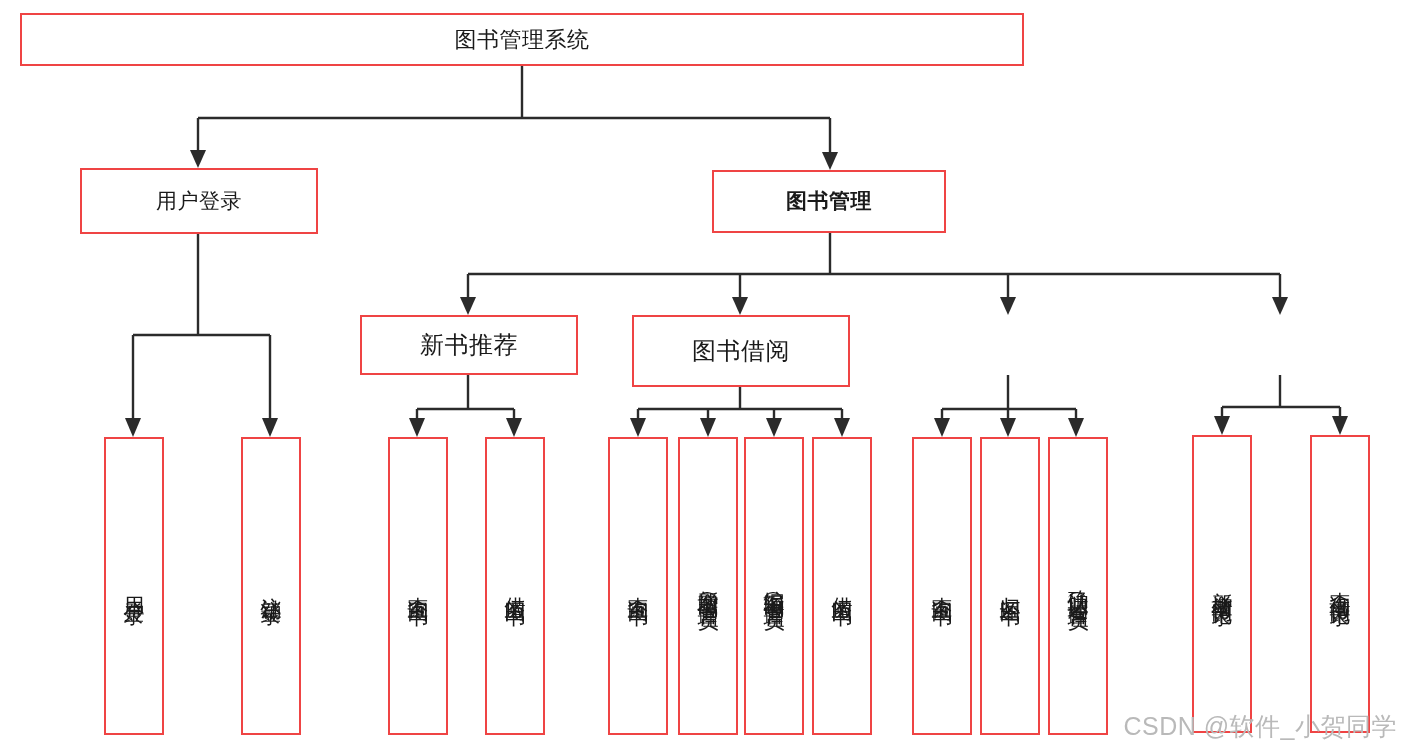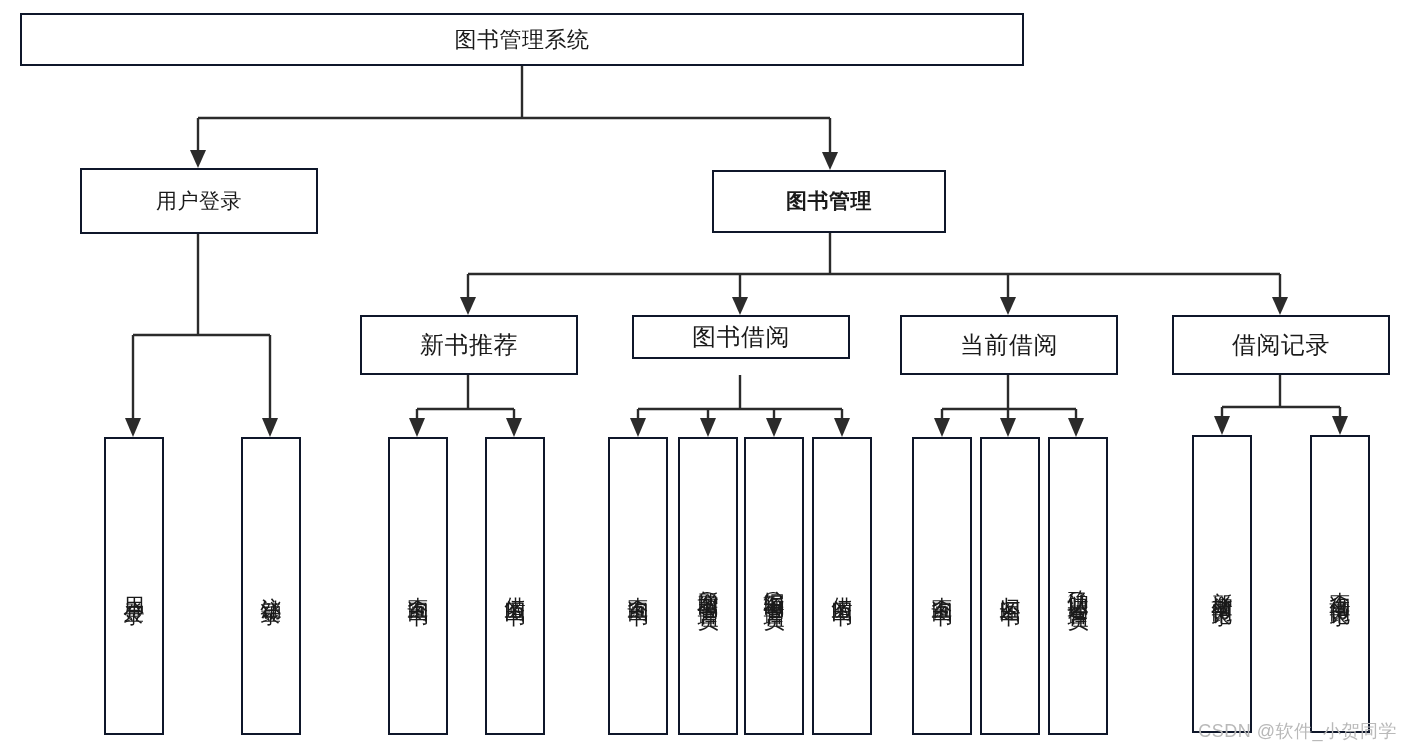--- a/index.html
+++ b/index.html
@@ -15,21 +15,21 @@
     width: 1405px;
     height: 747px;
     background: #ffffff;
     overflow: hidden;
   }
   
   .node {
     position: absolute;
     box-sizing: border-box;
     background: #ffffff;
-    border: 2px solid #0f172a;
+    border: 2px solid #ef4444;
     display: flex;
     align-items: center;
     justify-content: center;
     color: #1a1a1a;
   }
   .node.root {
     font-size: 22px;
   }
   .node.lvl1 {
     font-size: 21px;
@@ -73,21 +73,21 @@
   }
   #wires polygon.arrow {
     fill: #2b2b2b;
     stroke: none;
   }
   
   .watermark {
     position: absolute;
     right: 8px;
     bottom: 4px;
-    font-size: 18px;
+    font-size: 25px;
     color: #b9b9b9;
     white-space: nowrap;
     letter-spacing: 0.5px;
   }
 </style>
 </head>
 <body>
 
 <div id="canvas">
 
@@ -162,28 +162,22 @@
   <div class="node lvl1" style="left:80px; top:168px; width:238px; height:66px;">
     <span class="label">用户登录</span>
   </div>
   <div class="node lvl1" style="left:712px; top:170px; width:234px; height:63px;font-weight:bold;">
     <span class="label">图书管理</span>
   </div>
 
   <div class="node lvl2" style="left:360px; top:315px; width:218px; height:60px;">
     <span class="label">新书推荐</span>
   </div>
-  <div class="node lvl2" style="left:632px; top:315px; width:218px; height:44px;">
+  <div class="node lvl2" style="left:632px; top:315px; width:218px; height:72px;">
     <span class="label">图书借阅</span>
-  </div>
-  <div class="node lvl2" style="left:900px; top:315px; width:218px; height:60px;">
-    <span class="label">当前借阅</span>
-  </div>
-  <div class="node lvl2" style="left:1172px; top:315px; width:218px; height:60px;">
-    <span class="label">借阅记录</span>
   </div>
 
   <div class="node leaf" style="left:104px; top:437px; width:60px; height:298px;">
     <span class="label">用户登录</span>
   </div>
   <div class="node leaf" style="left:241px; top:437px; width:60px; height:298px;">
     <span class="label">注销登录</span>
   </div>
 
   <div class="node leaf" style="left:388px; top:437px; width:60px; height:298px;">

